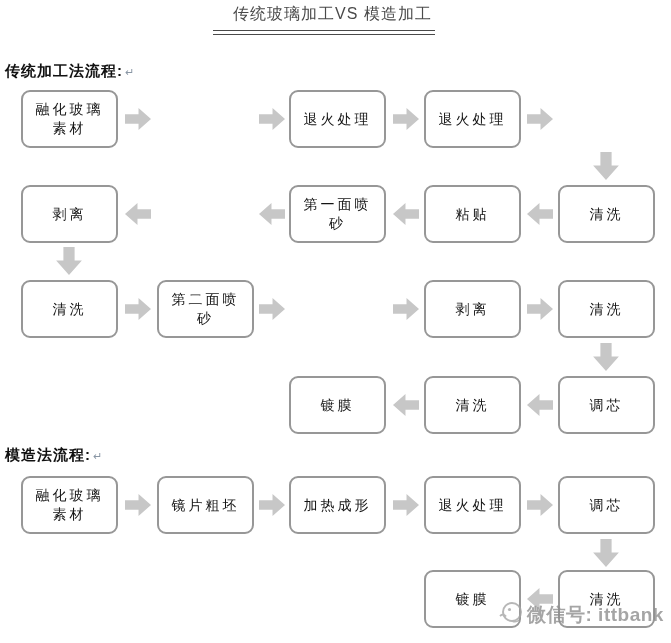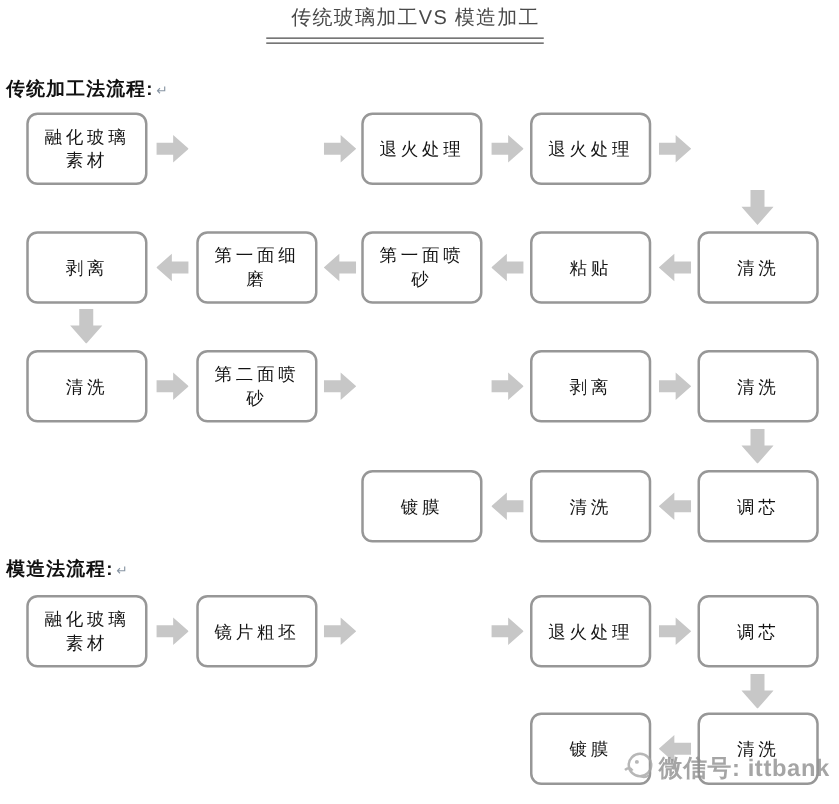--- a/index.html
+++ b/index.html
@@ -87,23 +87,20 @@
   <div class="arrow right" style="left:125px;top:107px"></div>
   <div class="arrow right" style="left:259px;top:107px"></div>
   <div class="arrow right" style="left:393px;top:107px"></div>
   <div class="arrow right" style="left:527px;top:107px"></div>
 
   <div class="arrow down" style="left:592px;top:152px"></div>
 
   <div class="box" style="left:21px;top:185px">
       <span class="box-label">剥离</span>
     </div>
-  <div class="box" style="left:157px;top:185px">
-      <span class="box-label">第一面细磨</span>
-    </div>
   <div class="box" style="left:424px;top:185px">
       <span class="box-label">粘贴</span>
     </div>
   <div class="box" style="left:289px;top:185px">
       <span class="box-label">第一面喷砂</span>
     </div>
   <div class="box" style="left:558px;top:185px">
       <span class="box-label">清洗</span>
     </div>
 
@@ -150,20 +147,23 @@
   <div class="section-label" style="top:446px">
     <span>模造法流程:</span><span class="return-mark">↵</span>
   </div>
 
   <div class="box" style="left:21px;top:476px">
       <span class="box-label">融化玻璃素材</span>
     </div>
   <div class="box" style="left:157px;top:476px">
       <span class="box-label">镜片粗坯</span>
     </div>
+  <div class="box" style="left:289px;top:476px">
+      <span class="box-label">加热成形</span>
+    </div>
   <div class="box" style="left:424px;top:476px">
       <span class="box-label">退火处理</span>
     </div>
   <div class="box" style="left:558px;top:476px">
       <span class="box-label">调芯</span>
     </div>
 
   <div class="arrow right" style="left:125px;top:493px"></div>
   <div class="arrow right" style="left:259px;top:493px"></div>
   <div class="arrow right" style="left:393px;top:493px"></div>

